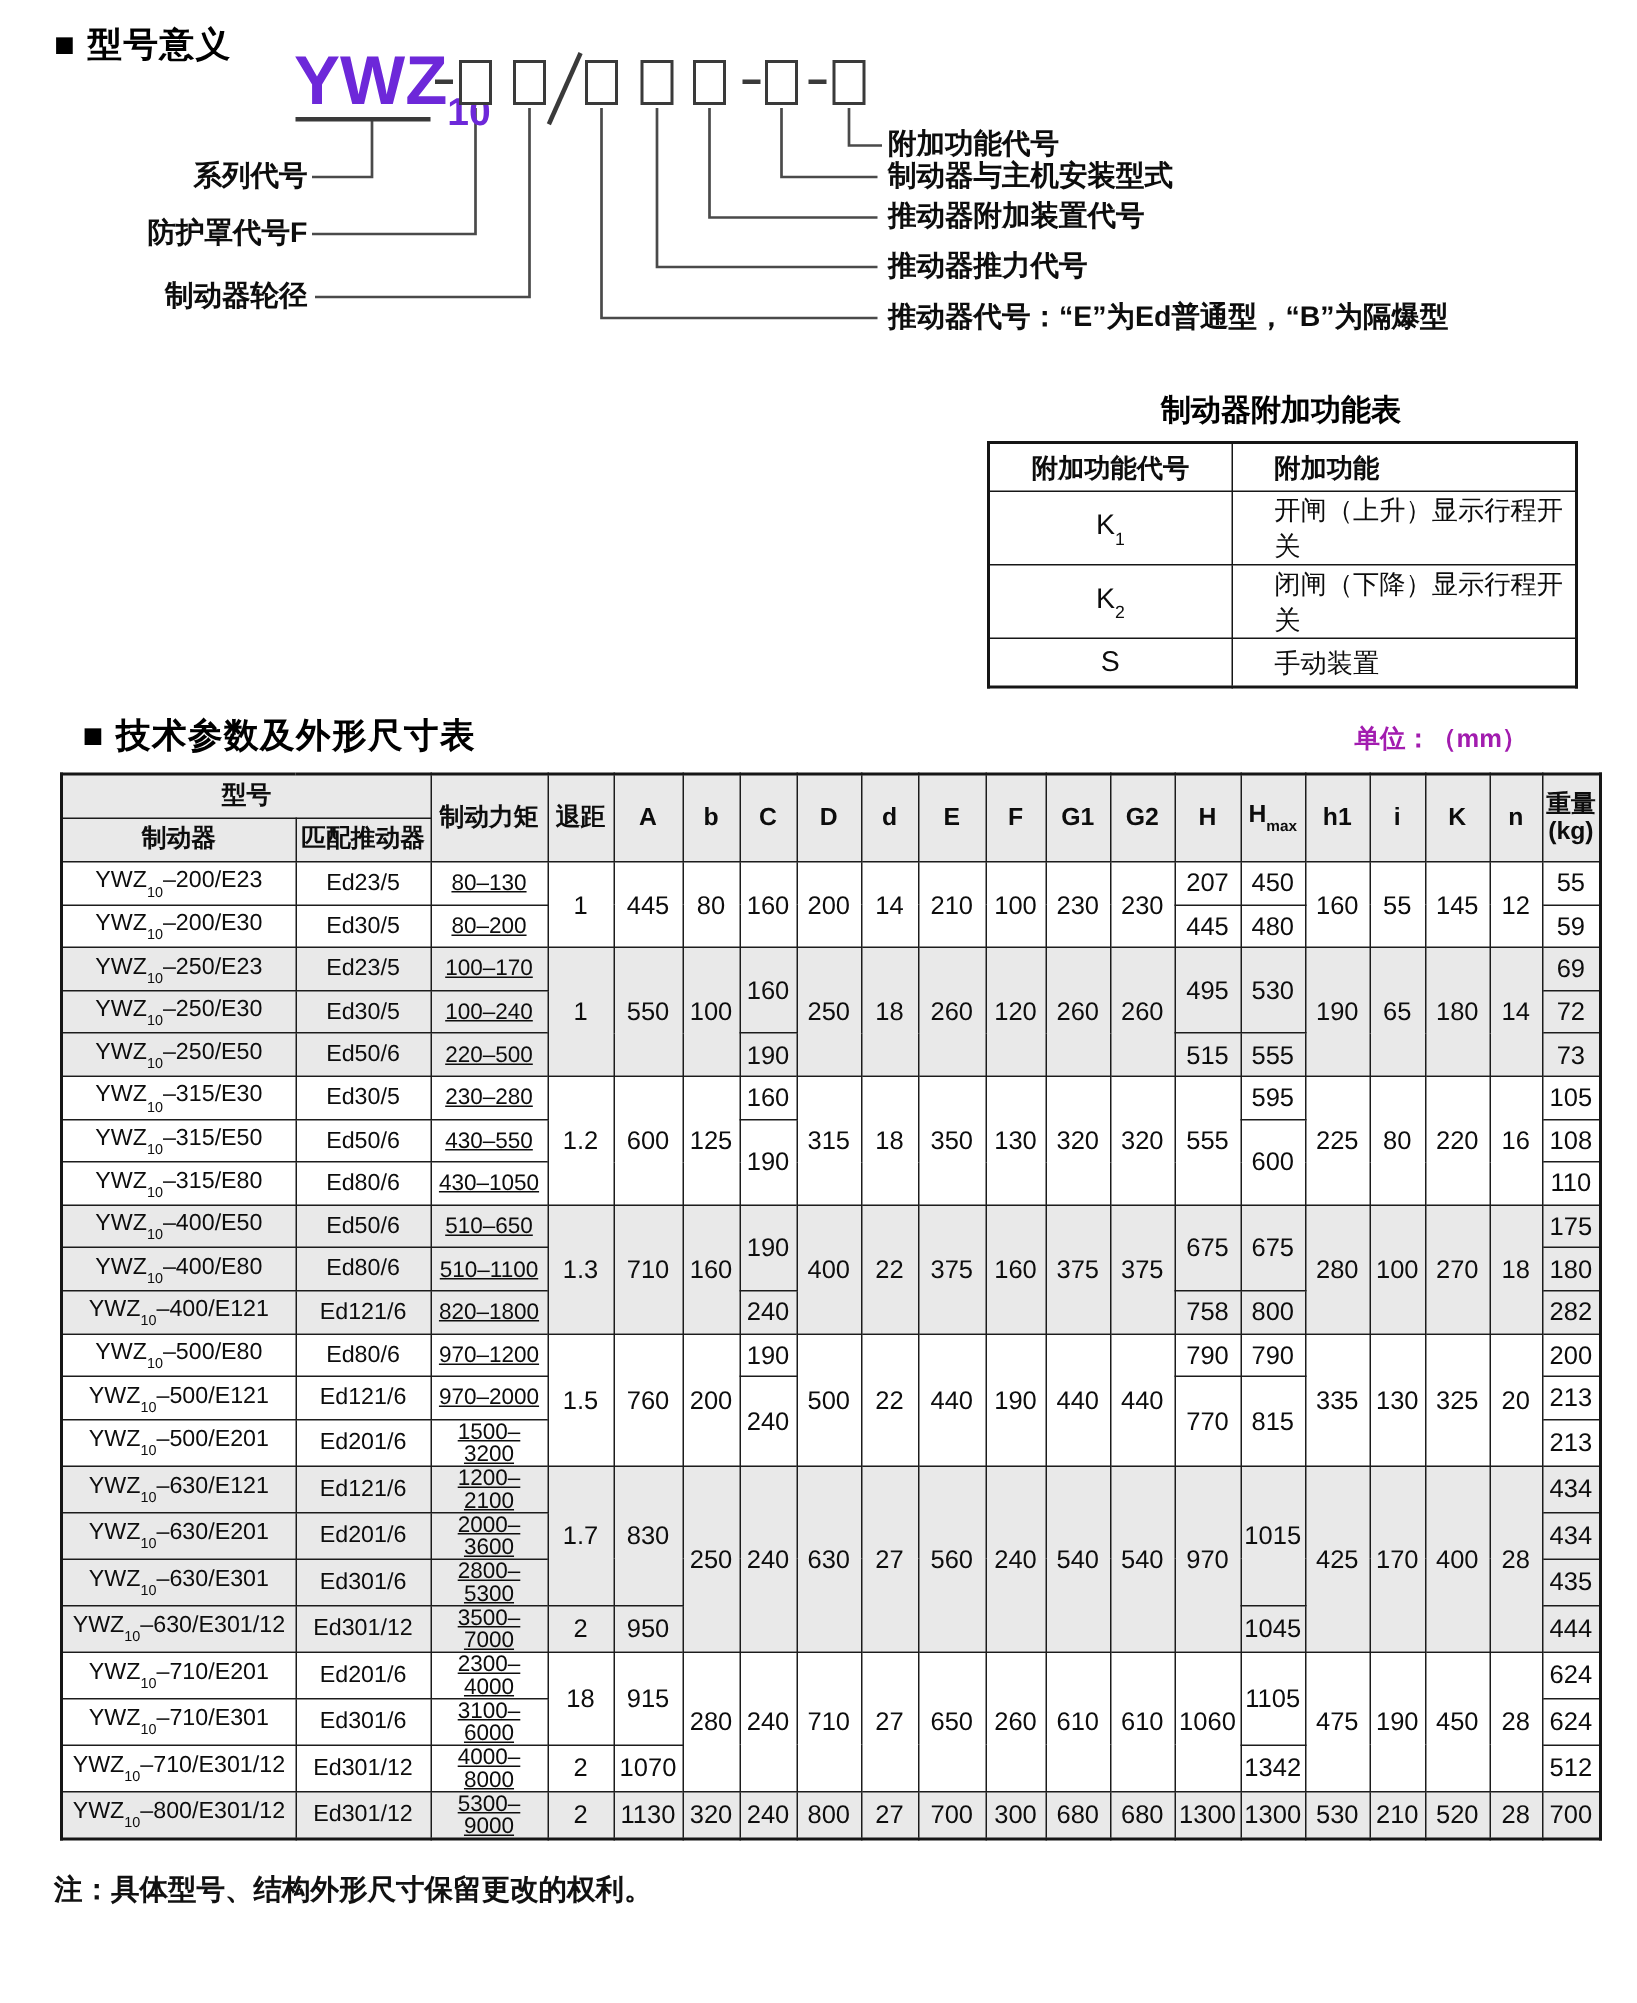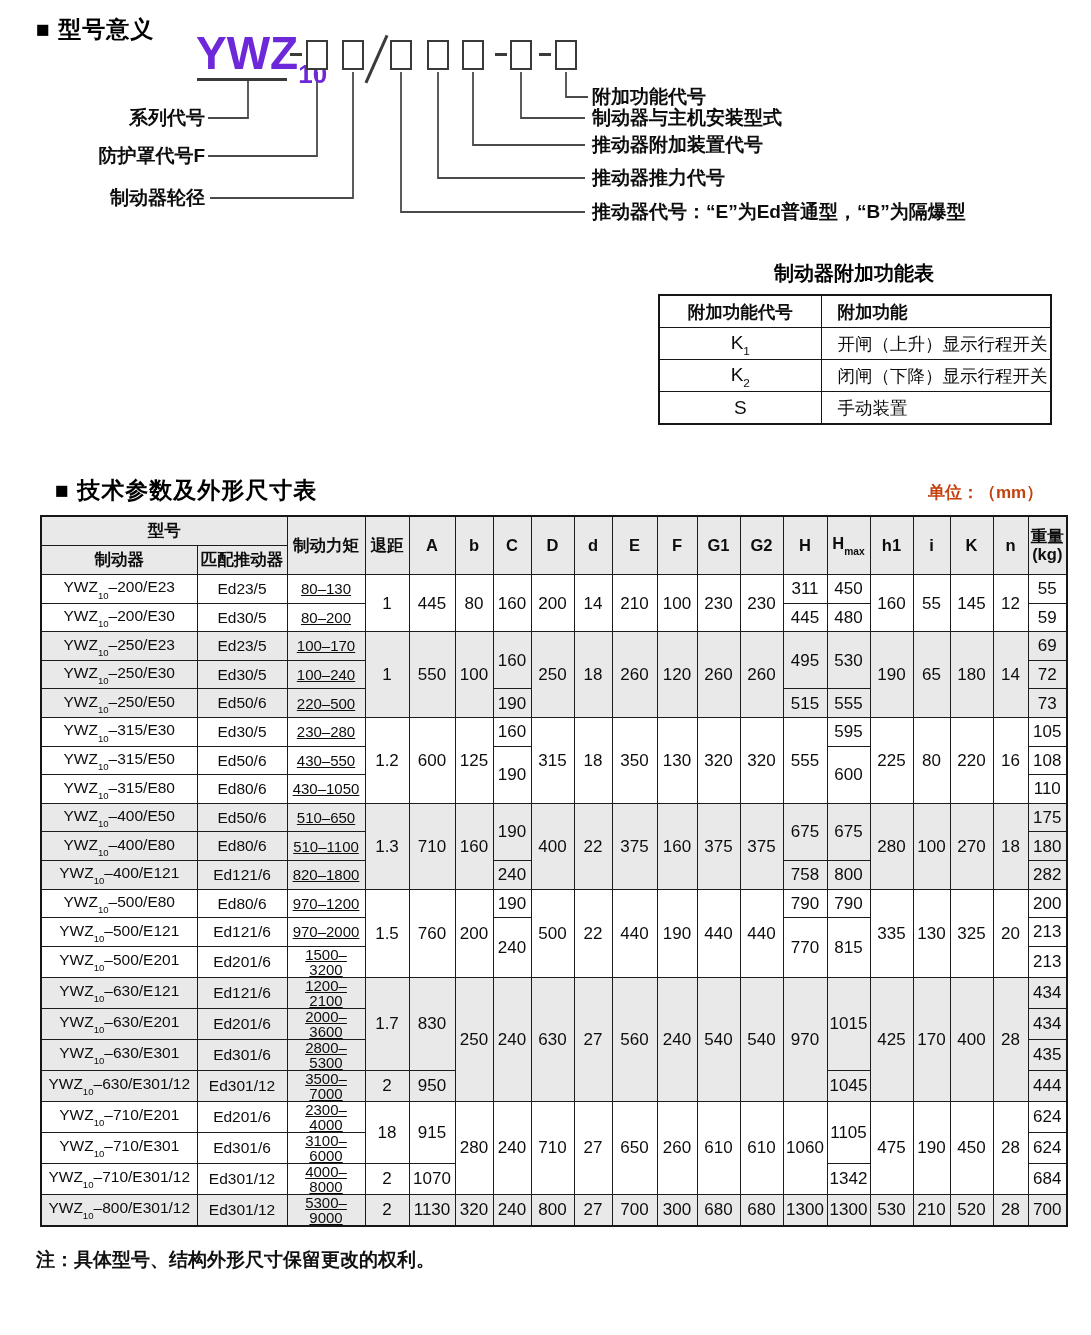--- a/index.html
+++ b/index.html
@@ -1,42 +1,42 @@
 <!DOCTYPE html>
 <html><head>
 <meta charset="utf-8">
 <style>
   html,body{margin:0;padding:0;background:#fff;}
   body{font-family:"Liberation Sans","DejaVu Sans",sans-serif;color:#111;}
   #page{position:relative;width:1091px;height:1335px;background:#fff;overflow:hidden;}
 
   
   .sec-title{position:absolute;font-size:23px;font-weight:700;letter-spacing:1px;color:#000;}
-  .unit{position:absolute;font-size:17px;font-weight:600;color:#c2410c;margin-left:25px;}
+  .unit{position:absolute;font-size:17px;font-weight:600;color:#a21caf;}
   .note{position:absolute;font-size:19px;font-weight:600;color:#111;}
 
   
   #diagram{position:absolute;left:0;top:0;width:1091px;height:250px;}
   .model-code{position:absolute;left:196px;top:30px;font-size:46px;font-weight:700;letter-spacing:0;color:#6d28d9;line-height:1;}
   .model-code sub{font-size:26px;font-weight:700;position:relative;top:4px;}
   .model-underline{position:absolute;left:197px;top:78px;width:90px;height:2.5px;background:#3a3a3a;}
   .mbox{position:absolute;top:40px;width:22px;height:30px;border:2.5px solid #3a3a3a;background:#fff;box-sizing:border-box;}
   .mdash{position:absolute;width:12px;height:3px;background:#3a3a3a;}
   .mslash{position:absolute;left:375px;top:33px;width:2.5px;height:52px;background:#3a3a3a;transform:rotate(24deg);transform-origin:center;}
   .dlabel{position:absolute;font-size:19px;font-weight:600;color:#0d0d0d;white-space:nowrap;line-height:22px;}
   .dlabel.left{text-align:right;width:165px;left:40px;}
   .dlabel.right{left:592px;}
   #diag-lines{position:absolute;left:0;top:0;}
 
   
   .func-title{position:absolute;left:658px;top:260px;width:392px;text-align:center;font-size:20px;font-weight:700;color:#000;}
   table.func{position:absolute;left:658px;top:294px;width:392px;border-collapse:collapse;table-layout:fixed;border:2.5px solid #161616;}
   table.func th,table.func td{border:1.8px solid #161616;height:31px;text-align:center;font-size:17.5px;padding:0;color:#0d0d0d;vertical-align:middle;background:#fff;}
   table.func th{font-weight:600;}
-  table.func th:nth-child(2),table.func td:nth-child(2){text-align:left;padding-left:16px;}
+  table.func th:nth-child(2),table.func td:nth-child(2){text-align:left;padding-left:28px;}
   table.func td:first-child{font-size:19px;}
   table.func sub{font-size:62%;position:relative;top:2px;}
 
   
   table.spec{position:absolute;left:40px;top:515px;width:1024px;border-collapse:collapse;table-layout:fixed;border:2.5px solid #161616;}
   table.spec th,table.spec td{border:1.6px solid #1c1c1c;text-align:center;vertical-align:middle;padding:0 1px;color:#0d0d0d;background:#fff;}
   table.spec th{height:28px;font-size:16.5px;font-weight:600;background:#e9e9e9;white-space:pre-line;line-height:1.05;}
   table.spec td{height:27.6px;font-size:17px;line-height:1;}
   table.spec td:nth-child(1){font-size:15.5px;}
   table.spec td:nth-child(2){font-size:15.5px;}
@@ -181,21 +181,21 @@
           <td rowspan="2">1</td>
           <td rowspan="2">445</td>
           <td rowspan="2">80</td>
           <td rowspan="2">160</td>
           <td rowspan="2">200</td>
           <td rowspan="2">14</td>
           <td rowspan="2">210</td>
           <td rowspan="2">100</td>
           <td rowspan="2">230</td>
           <td rowspan="2">230</td>
-          <td>311</td>
+          <td>207</td>
           <td>450</td>
           <td rowspan="2">160</td>
           <td rowspan="2">55</td>
           <td rowspan="2">145</td>
           <td rowspan="2">12</td>
           <td>55</td>
         </tr>
         <tr>
           <td>YWZ<sub>10</sub>–200/E30</td>
           <td>Ed30/5</td>
@@ -422,21 +422,21 @@
           <td>3100–6000</td>
           <td>624</td>
         </tr>
         <tr>
           <td>YWZ<sub>10</sub>–710/E301/12</td>
           <td>Ed301/12</td>
           <td>4000–8000</td>
           <td>2</td>
           <td>1070</td>
           <td>1342</td>
-          <td>684</td>
+          <td>512</td>
         </tr>
         <tr class="shaded">
           <td>YWZ<sub>10</sub>–800/E301/12</td>
           <td>Ed301/12</td>
           <td>5300–9000</td>
           <td>2</td>
           <td>1130</td>
           <td>320</td>
           <td>240</td>
           <td>800</td>

